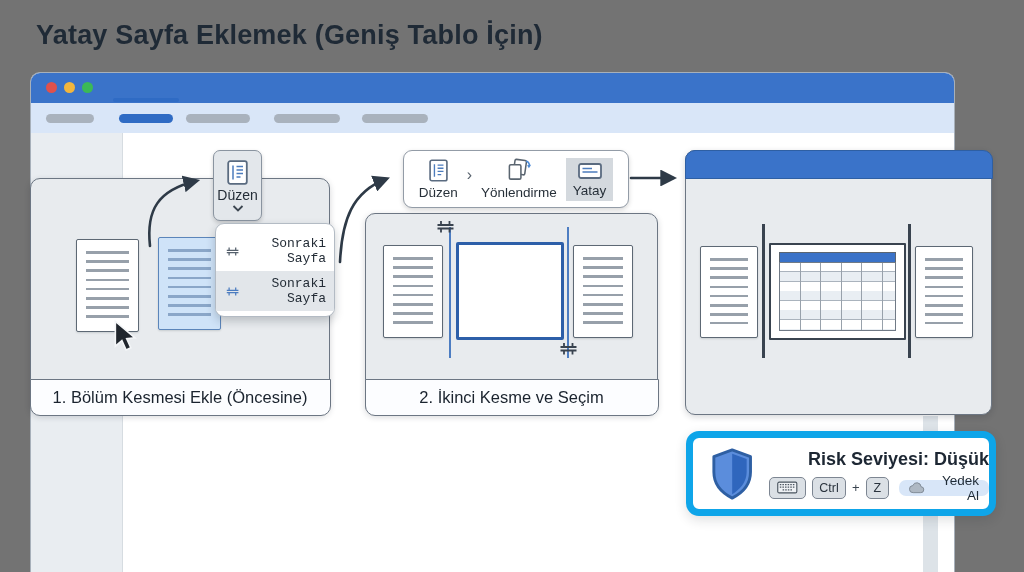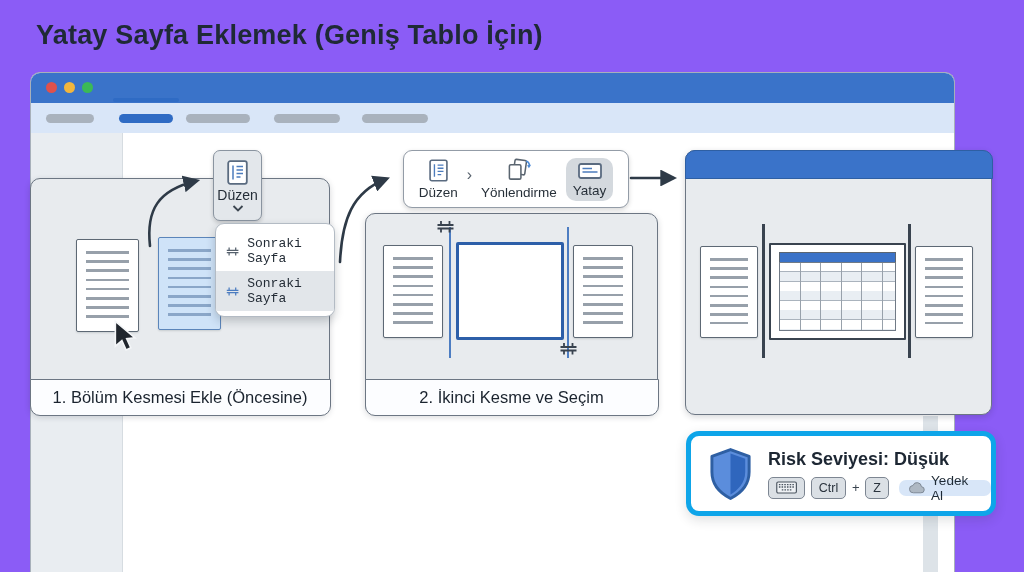--- a/index.html
+++ b/index.html
@@ -1,18 +1,18 @@
 <!DOCTYPE html>
 <html><head>
 <meta charset="utf-8">
 <style>
   * { margin:0; padding:0; box-sizing:border-box; }
   body { background:#edf1f5; }
   .stage { position:relative; width:1024px; height:572px; overflow:hidden;
-           background:#8b5cf6; font-family:"Liberation Sans", sans-serif; }
+           background:#737373; font-family:"Liberation Sans", sans-serif;text-align:right; }
 
   .page-title { position:absolute; left:36px; top:20px; font-size:27px; font-weight:600;
                 color:#1f2a36; letter-spacing:.2px; }
 
   
   .window { position:absolute; left:30px; top:72px; width:925px; height:500px;
             background:#ffffff; border:1px solid #a7b0ba; border-bottom:none;
             border-radius:10px 10px 0 0; }
   .titlebar { position:absolute; left:0; top:0; right:0; height:30px; background:#3a73c9;
               border-radius:9px 9px 0 0; }
@@ -87,30 +87,30 @@
   .dd-item { display:flex; align-items:center; gap:8px; font-size:13px; color:#232c36;
              padding:5px 8px 5px 10px;font-family:Liberation Mono, monospace; }
   .dd-item.hl { background:#e2e6ea; }
 
   .toolbar2 { position:absolute; left:403px; top:150px; width:226px; height:58px;
               background:#fff; border:1.5px solid #939ca7; border-radius:9px;
               display:flex; align-items:center; justify-content:center; gap:9px;
               box-shadow:0 2px 5px rgba(0,0,0,.16); z-index:6; }
   .tb-item { display:flex; flex-direction:column; align-items:center; gap:3px;
              font-size:13.5px; color:#273039; }
-  .tb-item.selected { background:#d4d9de; border-radius:10px; padding:4px 7px 3px; }
+  .tb-item.selected { background:#d4d9de; border-radius:0; padding:4px 7px 3px; }
   .tb-sep { font-size:16px; color:#5a646f; margin-top:-8px; }
 
   
   .overlay { position:absolute; left:0; top:0; z-index:4; pointer-events:none; }
   .cursor { position:absolute; left:112px; top:320px; z-index:7; }
 
   
   .risk-card { position:absolute; left:686px; top:431px; width:310px; height:85px;
-               background:#fff; border:5px solid #0ea5e9; border-radius:13px;
+               background:#fff; border:7px solid #0ea5e9; border-radius:13px;
                box-shadow:0 4px 12px rgba(25,35,45,.14);
                display:flex; align-items:center; gap:15px; padding-left:17px; z-index:6; }
   .risk-right { display:flex; flex-direction:column; gap:7px; }
   .risk-title { font-size:18px; font-weight:600; color:#1d2733; }
   .keys-row { display:flex; align-items:center; gap:6px; }
   .key { display:inline-flex; align-items:center; justify-content:center; height:22px;
          min-width:16px; padding:0 7px; background:#dbe0e5; border:1.5px solid #7d8692;
          border-radius:5px; font-size:12.5px; color:#2a333d; }
   .plus { font-size:13px; color:#3a444f; }
   .backup { display:inline-flex; align-items:center; gap:6px; height:16px; padding:0 10px;

